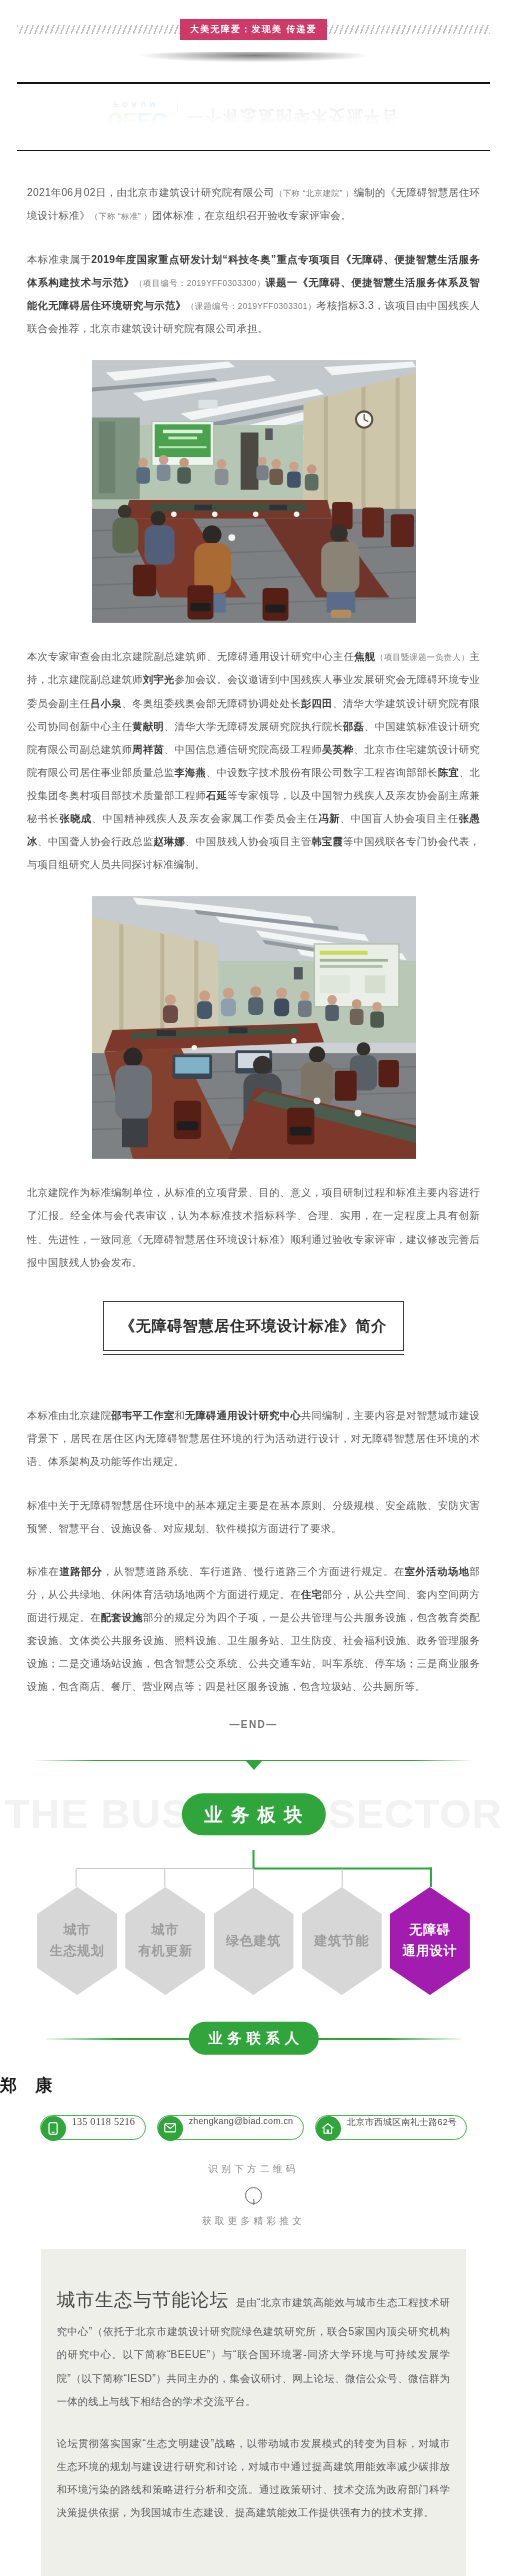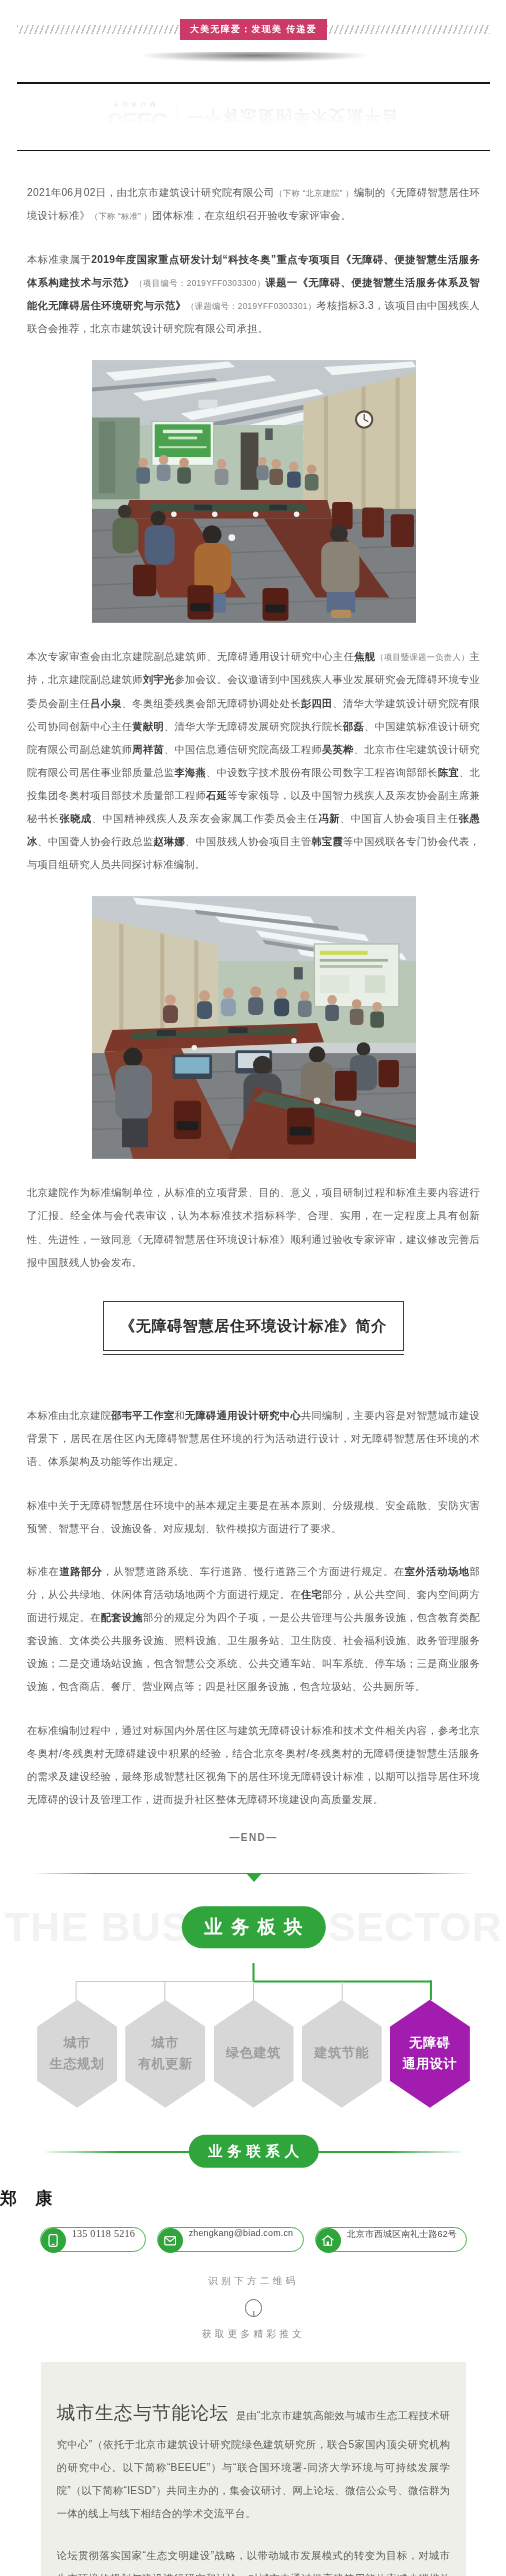--- a/index.html
+++ b/index.html
@@ -337,21 +337,20 @@
   <p><span>北京建院作为标准编制单位，从标准的立项背景、目的、意义，项目研制过程和标准主要内容进行了汇报。经全体与会代表审议，认为本标准技术指标科学、合理、实用，在一定程度上具有创新性、先进性，一致同意《无障碍智慧居住环境设计标准》顺利通过验收专家评审，建议修改完善后报中国肢残人协会发布。</span></p>
 
   <div class="box-wrap">
     <div class="box-heading">《无障碍智慧居住环境设计标准》简介</div>
     <div class="box-underline"></div>
   </div>
 
   <p><span>本标准由北京建院</span><span class="seg-b">邵韦平工作室</span><span>和</span><span class="seg-b">无障碍通用设计研究中心</span><span>共同编制，主要内容是对智慧城市建设背景下，居民在居住区内无障碍智慧居住环境的行为活动进行设计，对无障碍智慧居住环境的术语、体系架构及功能等作出规定。</span></p>
   <p><span>标准中关于无障碍智慧居住环境中的基本规定主要是在基本原则、分级规模、安全疏散、安防灾害预警、智慧平台、设施设备、对应规划、软件模拟方面进行了要求。</span></p>
   <p><span>标准在</span><span class="seg-b">道路部分</span><span>，从智慧道路系统、车行道路、慢行道路三个方面进行规定。在</span><span class="seg-b">室外活动场地</span><span>部分，从公共绿地、休闲体育活动场地两个方面进行规定。在</span><span class="seg-b">住宅</span><span>部分，从公共空间、套内空间两方面进行规定。在</span><span class="seg-b">配套设施</span><span>部分的规定分为四个子项，一是公共管理与公共服务设施，包含教育类配套设施、文体类公共服务设施、照料设施、卫生服务站、卫生防疫、社会福利设施、政务管理服务设施；二是交通场站设施，包含智慧公交系统、公共交通车站、叫车系统、停车场；三是商业服务设施，包含商店、餐厅、营业网点等；四是社区服务设施，包含垃圾站、公共厕所等。</span></p>
-  <p><span>在标准编制过程中，通过对标国内外居住区与建筑无障碍设计标准和技术文件相关内容，参考北京冬奥村/冬残奥村无障碍建设中积累的经验，结合北京冬奥村/冬残奥村的无障碍便捷智慧生活服务的需求及建设经验，最终形成智慧社区视角下的居住环境无障碍设计标准，以期可以指导居住环境无障碍的设计及管理工作，进而提升社区整体无障碍环境建设向高质量发展。</span></p>
 </div>
 
 <div class="end-mark">—END—</div>
 
 <div class="green-divider">
   <div class="tri"></div>
 </div>
 
 <div class="sector-head">
   <div class="ghost-text">THE BUSINESS SECTOR</div>

